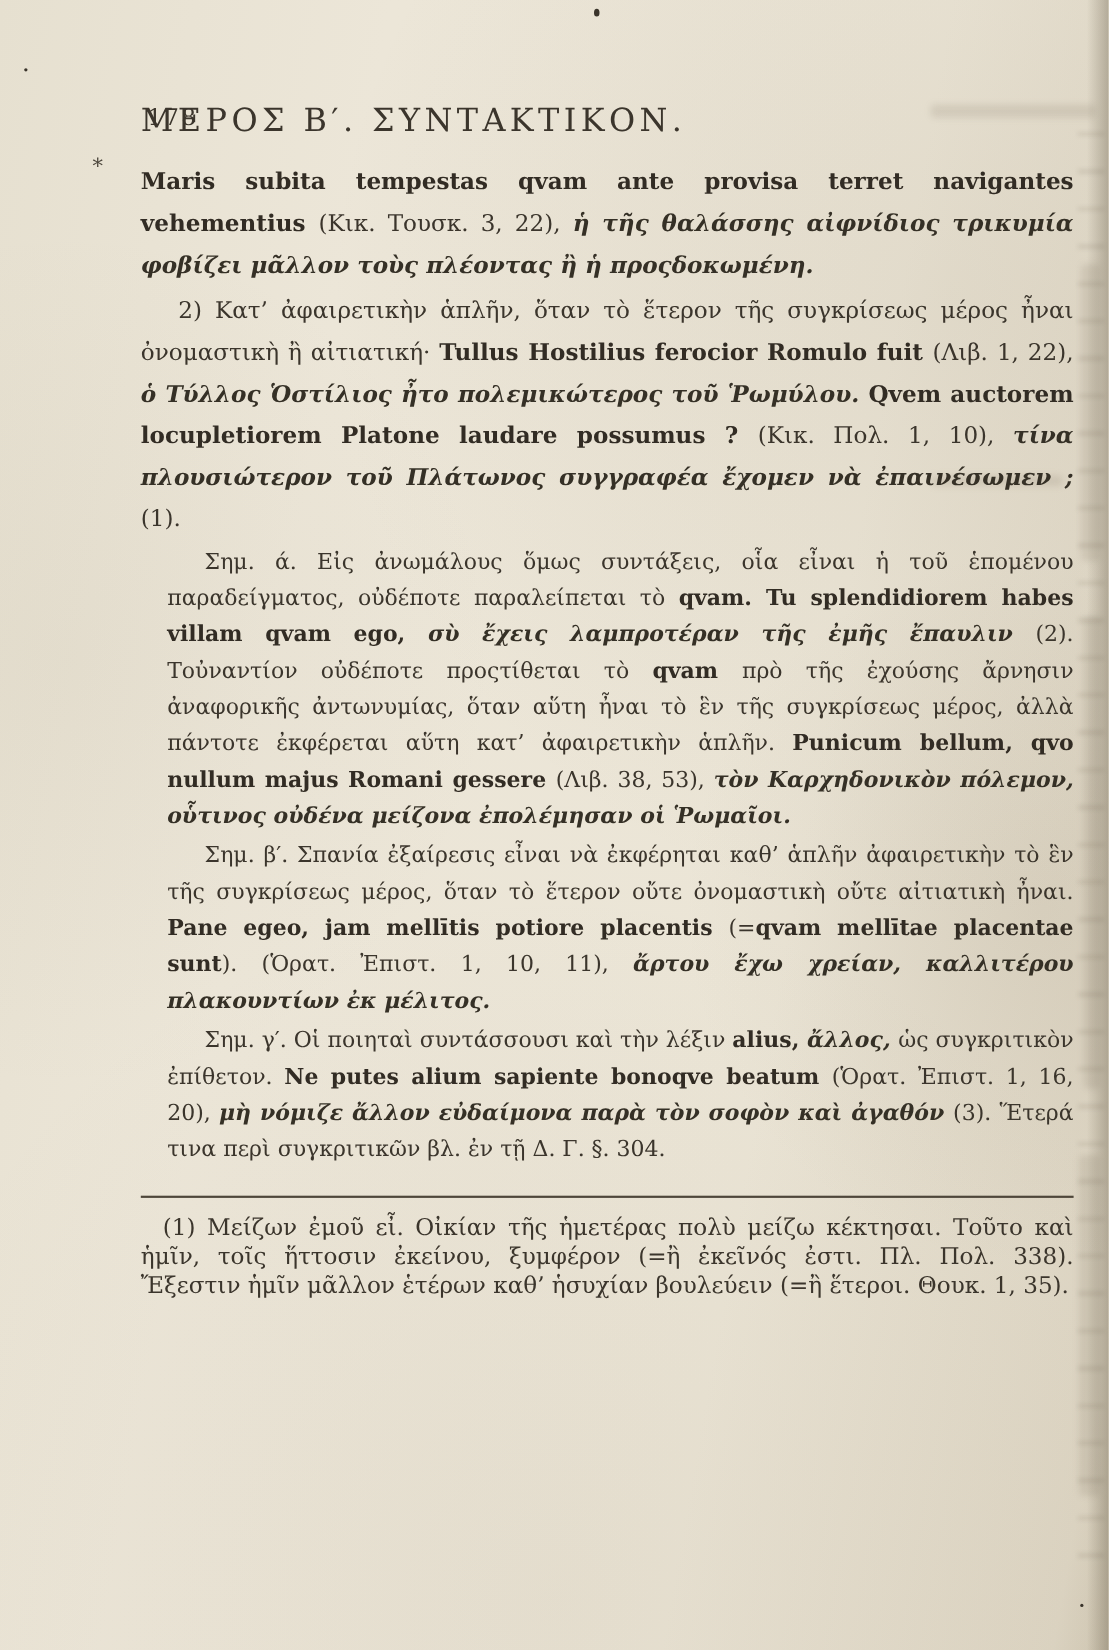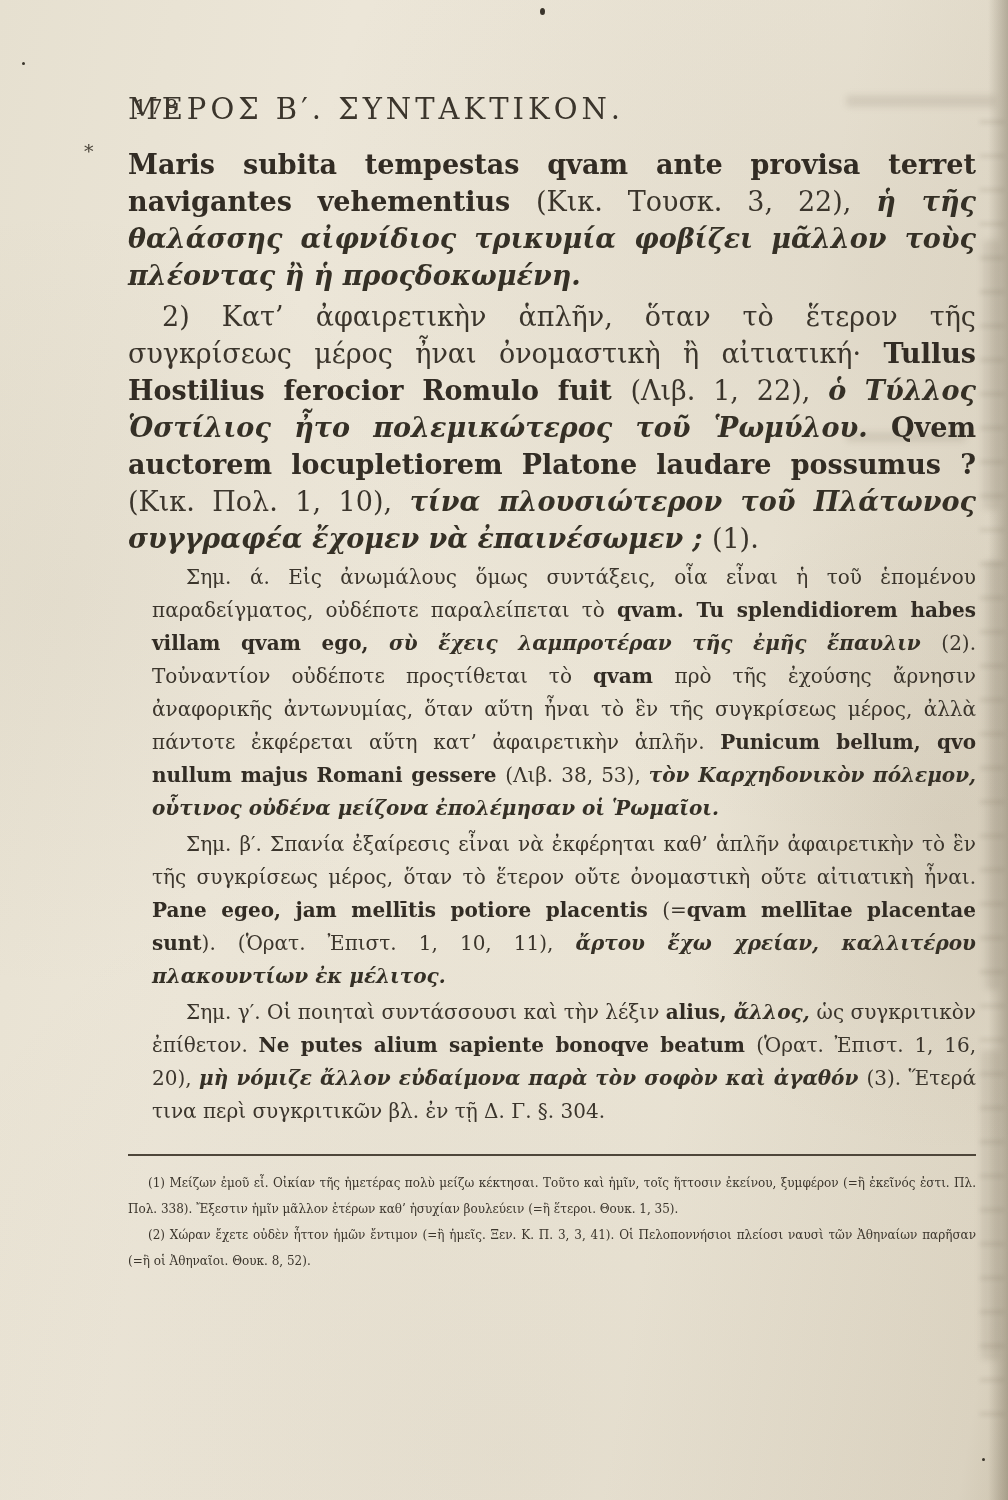--- a/index.html
+++ b/index.html
@@ -69,23 +69,23 @@
   .page-num {
     position: absolute; left: 6px; top: 5px;
     font-size: 21px; letter-spacing: 2px;
   }
   .running-title {
     position: absolute; left: 0; right: 0; top: 2px;
     text-align: left; font-size: 29px; letter-spacing: 4px;
   }
 
   .para { margin: 0; text-align: justify; hyphens: none; }
-  .para.main { font-size: 27px; line-height: 37px; margin-bottom: 4px; }
+  .para.main { font-size: 21px; line-height: 37px; margin-bottom: 4px; }
   .para.note { font-size: 20px; line-height: 33px; margin-bottom: 3px; margin-left: 24px; }
-  .para.foot { font-size: 12px; line-height: 26px; margin: 0; }
+  .para.foot { font-size: 21px; line-height: 26px; margin: 0; }
   .para.indent { text-indent: 34px; }
   .para.foot.indent { text-indent: 20px; }
 
   .seg-n  { font-style: normal; }
   .seg-b  { font-weight: bold; color: #322c24; }
   .seg-bi { font-weight: bold; font-style: italic; color: #353026; }
 
   .footrule {
     border: none; border-top: 2px solid #4e463a;
     margin: 26px 0 14px 0; width: 100%;
@@ -127,17 +127,16 @@
         <p class="para main indent"><span class="seg-n">2) Κατ’ ἀφαιρετικὴν ἁπλῆν, ὅταν τὸ ἕτερον τῆς συγκρίσεως μέρος ἦναι ὀνομαστικὴ ἢ αἰτιατική· </span><span class="seg-b">Tullus Hostilius ferocior Romulo fuit </span><span class="seg-n">(Λιβ. 1, 22), </span><span class="seg-bi">ὁ Τύλλος Ὁστίλιος ἦτο πολεμικώτερος τοῦ Ῥωμύλου. </span><span class="seg-b">Qvem auctorem locupletiorem Platone laudare possumus ? </span><span class="seg-n">(Κικ. Πολ. 1, 10), </span><span class="seg-bi">τίνα πλουσιώτερον τοῦ Πλάτωνος συγγραφέα ἔχομεν νὰ ἐπαινέσωμεν ; </span><span class="seg-n">(1).</span></p>
         <p class="para note indent"><span class="seg-n">Σημ. ά. Εἰς ἀνωμάλους ὅμως συντάξεις, οἷα εἶναι ἡ τοῦ ἑπομένου παραδείγματος, οὐδέποτε παραλείπεται τὸ </span><span class="seg-b">qvam. Tu splendidiorem habes villam qvam ego, </span><span class="seg-bi">σὺ ἔχεις λαμπροτέραν τῆς ἐμῆς ἔπαυλιν </span><span class="seg-n">(2). Τοὐναντίον οὐδέποτε προςτίθεται τὸ </span><span class="seg-b">qvam </span><span class="seg-n">πρὸ τῆς ἐχούσης ἄρνησιν ἀναφορικῆς ἀντωνυμίας, ὅταν αὕτη ἦναι τὸ ἓν τῆς συγκρίσεως μέρος, ἀλλὰ πάντοτε ἐκφέρεται αὕτη κατ’ ἀφαιρετικὴν ἁπλῆν. </span><span class="seg-b">Punicum bellum, qvo nullum majus Romani gessere </span><span class="seg-n">(Λιβ. 38, 53), </span><span class="seg-bi">τὸν Καρχηδονικὸν πόλεμον, οὗτινος οὐδένα μείζονα ἐπολέμησαν οἱ Ῥωμαῖοι.</span></p>
         <p class="para note indent"><span class="seg-n">Σημ. β′. Σπανία ἐξαίρεσις εἶναι νὰ ἐκφέρηται καθ’ ἁπλῆν ἀφαιρετικὴν τὸ ἓν τῆς συγκρίσεως μέρος, ὅταν τὸ ἕτερον οὔτε ὀνομαστικὴ οὔτε αἰτιατικὴ ἦναι. </span><span class="seg-b">Pane egeo, jam mellītis potiore placentis </span><span class="seg-n">(=</span><span class="seg-b">qvam mellītae placentae sunt</span><span class="seg-n">). (Ὁρατ. Ἐπιστ. 1, 10, 11), </span><span class="seg-bi">ἄρτου ἔχω χρείαν, καλλιτέρου πλακουντίων ἐκ μέλιτος.</span></p>
         <p class="para note indent"><span class="seg-n">Σημ. γ′. Οἱ ποιηταὶ συντάσσουσι καὶ τὴν λέξιν </span><span class="seg-b">alius, </span><span class="seg-bi">ἄλλος, </span><span class="seg-n">ὡς συγκριτικὸν ἐπίθετον. </span><span class="seg-b">Ne putes alium sapiente bonoqve beatum </span><span class="seg-n">(Ὁρατ. Ἐπιστ. 1, 16, 20), </span><span class="seg-bi">μὴ νόμιζε ἄλλον εὐδαίμονα παρὰ τὸν σοφὸν καὶ ἀγαθόν </span><span class="seg-n">(3). Ἕτερά τινα περὶ συγκριτικῶν βλ. ἐν τῇ Δ. Γ. §. 304.</span></p>
       </div>
 
     <hr class="footrule">
 
     <div class="footnotes">
     <p class="para foot indent"><span class="seg-n">(1) Μείζων ἐμοῦ εἶ. Οἰκίαν τῆς ἡμετέρας πολὺ μείζω κέκτησαι. Τοῦτο καὶ ἡμῖν, τοῖς ἥττοσιν ἐκείνου, ξυμφέρον (=ἢ ἐκεῖνός ἐστι. Πλ. Πολ. 338). Ἔξεστιν ἡμῖν μᾶλλον ἑτέρων καθ’ ἡσυχίαν βουλεύειν (=ἢ ἕτεροι. Θουκ. 1, 35).</span></p>
-        <p class="para foot indent"><span class="seg-n">(2) Χώραν ἔχετε οὐδὲν ἧττον ἡμῶν ἔντιμον (=ἢ ἡμεῖς. Ξεν. Κ. Π. 3, 3, 41). Οἱ Πελοποννήσιοι πλείοσι ναυσὶ τῶν Ἀθηναίων παρῆσαν (=ἢ οἱ Ἀθηναῖοι. Θουκ. 8, 52).</span></p>
       </div>
 
   </div>
 </div>
 
 </body></html>

